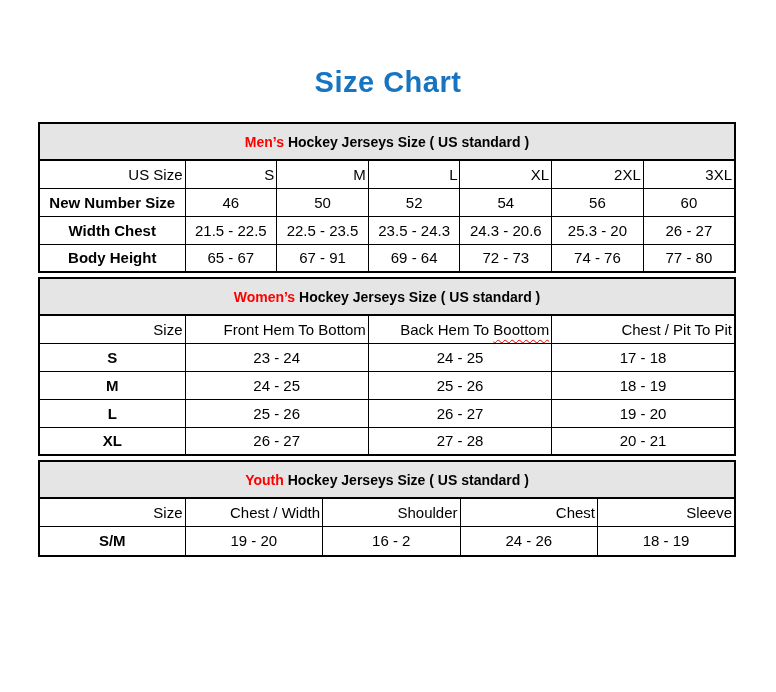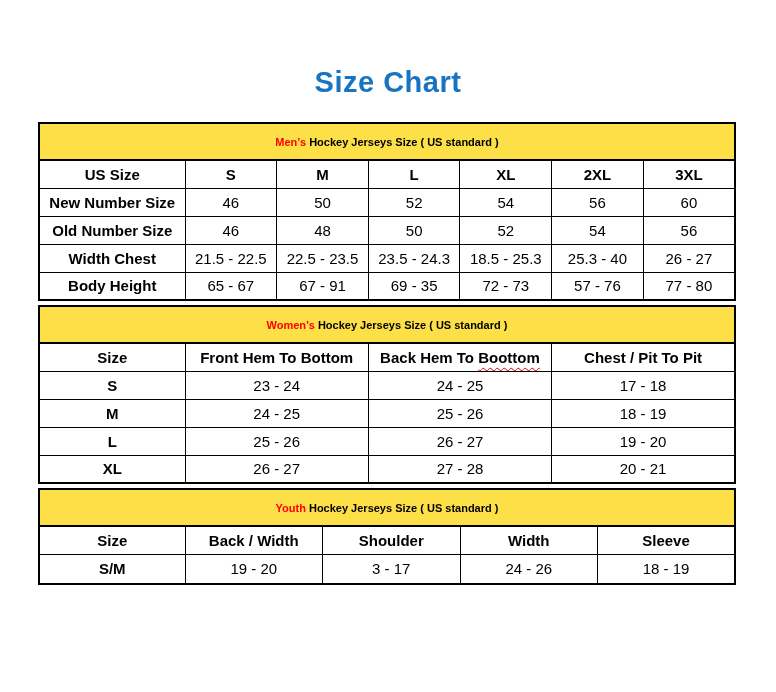--- a/index.html
+++ b/index.html
@@ -39,28 +39,28 @@
   .tbl th, .tbl td {
     border: 1px solid #000000;
     text-align: center;
     vertical-align: middle;
     padding: 0 2px;
     font-size: 15px;
     overflow: hidden;
     white-space: nowrap;
   }
   .tbl td.band {
-    background: #fde047;
+    background: #e5e5e5;
     height: 37px;
-    font-size: 11px;
+    font-size: 14px;
     font-weight: bold;
     border-bottom: 2px solid #000000;
   }
   .band .accent { color: #FF0000; }
-  .tbl th { font-weight: bold; }
+  .tbl th { font-weight: normal; text-align: right; }
   .c-label { width: 146px; }
   .mens th, .mens td { height: 28px; }
   .womens th { height: 28px; }
   .womens td { height: 28px; }
   .youth th { height: 28px; }
   .youth td { height: 30px; }
   .mens td.lbl { font-weight: bold; }
   .womens td.lbl, .youth td.lbl { font-weight: bold; }
   .squiggle {
     text-decoration: underline;
@@ -99,44 +99,35 @@
       <tr>
         <td class="lbl">New Number Size</td>
         <td>46</td>
         <td>50</td>
         <td>52</td>
         <td>54</td>
         <td>56</td>
         <td>60</td>
       </tr>
       <tr>
-        <td class="lbl">Old Number Size</td>
-        <td>46</td>
-        <td>48</td>
-        <td>50</td>
-        <td>52</td>
-        <td>54</td>
-        <td>56</td>
-      </tr>
-      <tr>
         <td class="lbl">Width Chest</td>
         <td>21.5 - 22.5</td>
         <td>22.5 - 23.5</td>
         <td>23.5 - 24.3</td>
-        <td>18.5 - 25.3</td>
-        <td>25.3 - 40</td>
+        <td>24.3 - 20.6</td>
+        <td>25.3 - 20</td>
         <td>26 - 27</td>
       </tr>
       <tr>
         <td class="lbl">Body Height</td>
         <td>65 - 67</td>
         <td>67 - 91</td>
-        <td>69 - 35</td>
+        <td>69 - 64</td>
         <td>72 - 73</td>
-        <td>57 - 76</td>
+        <td>74 - 76</td>
         <td>77 - 80</td>
       </tr>
     </tbody>
   </table>
 
   <table class="tbl womens">
     <colgroup>
         <col class="c-label">
         <col span="3">
       </colgroup>
@@ -181,28 +172,28 @@
     <colgroup>
         <col class="c-label">
         <col span="4">
       </colgroup>
     <tbody>
       <tr>
         <td class="band" colspan="5"><span class="accent">Youth</span><span> Hockey Jerseys Size ( US standard )</span></td>
       </tr>
       <tr>
         <th>Size</th>
-        <th>Back / Width</th>
+        <th>Chest / Width</th>
         <th>Shoulder</th>
-        <th>Width</th>
+        <th>Chest</th>
         <th>Sleeve</th>
       </tr>
       <tr>
         <td class="lbl">S/M</td>
         <td>19 - 20</td>
-        <td>3 - 17</td>
+        <td>16 - 2</td>
         <td>24 - 26</td>
         <td>18 - 19</td>
       </tr>
     </tbody>
   </table>
 
 </div>
 
 </body></html>

